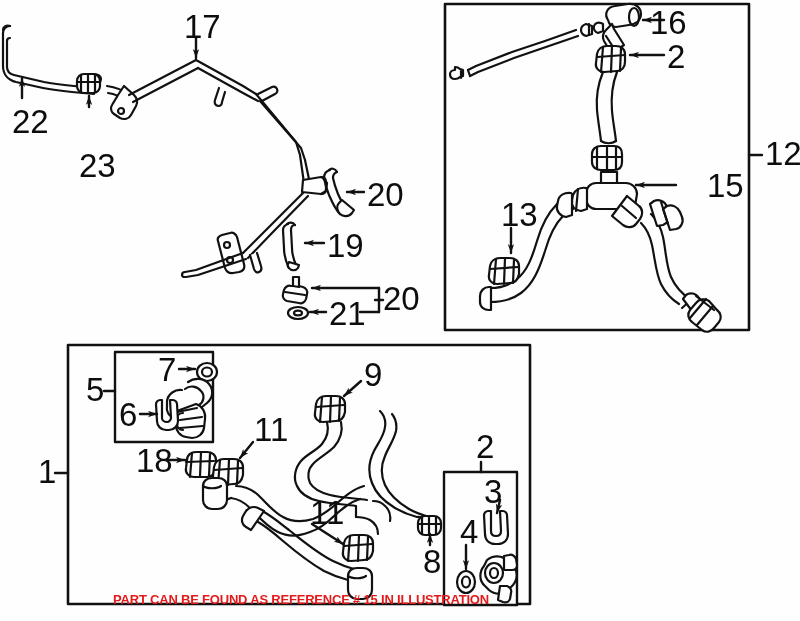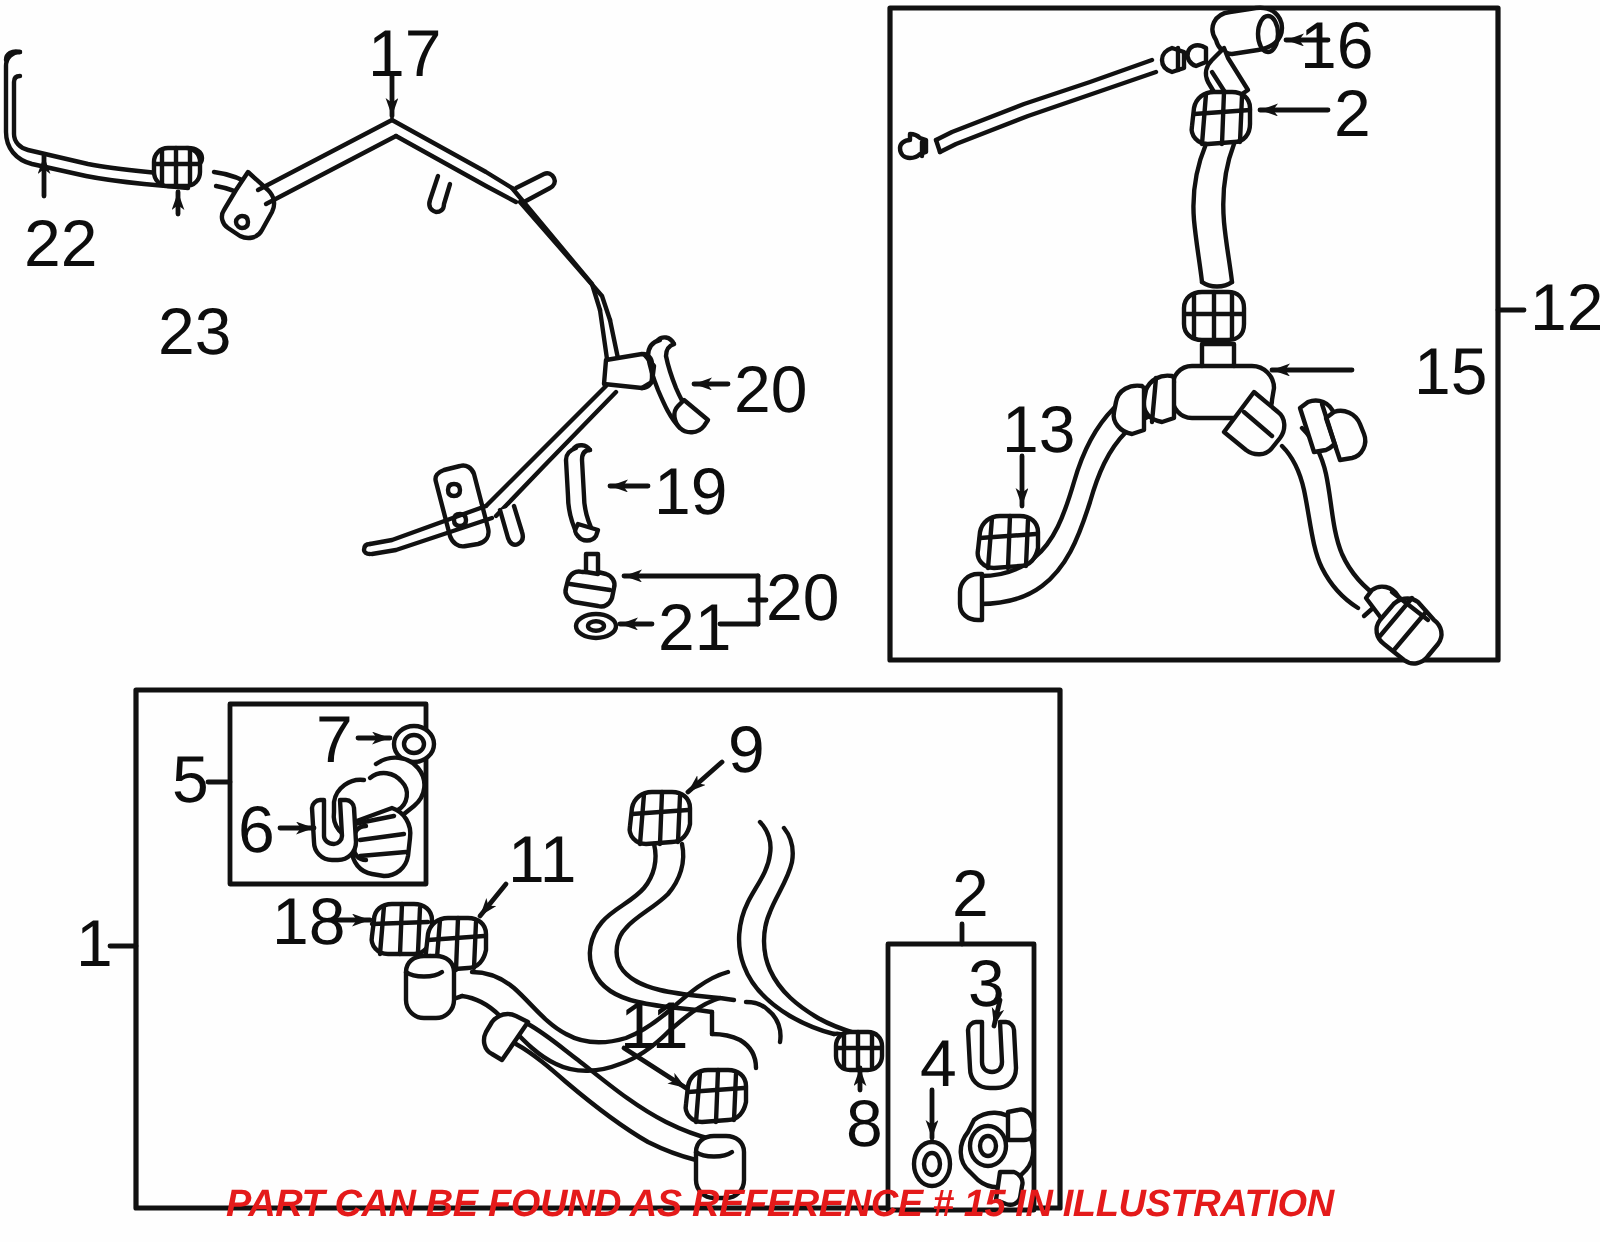--- a/index.html
+++ b/index.html
@@ -28,24 +28,23 @@
     font-weight: 400;
     color: #0d0d0d;
     line-height: 1;
     white-space: nowrap;
     user-select: none;
   }
   .footnote {
     position: absolute;
     font-family: "Liberation Sans", sans-serif;
     font-weight: bold;
-    font-size: 19px;
+    font-size: 13px;
     letter-spacing: -0.2px;
     white-space: nowrap;
-    font-style: italic;
   }
 </style>
 </head>
 <body>
 
 <div id="diagram-root" style="background: rgb(254, 254, 254);">
 
   <svg id="diagram-svg" viewBox="0 0 800 621">
     <defs>
       <marker id="arrowFill" markerWidth="10" markerHeight="10" refX="9" refY="3.2" orient="auto" markerUnits="userSpaceOnUse">

